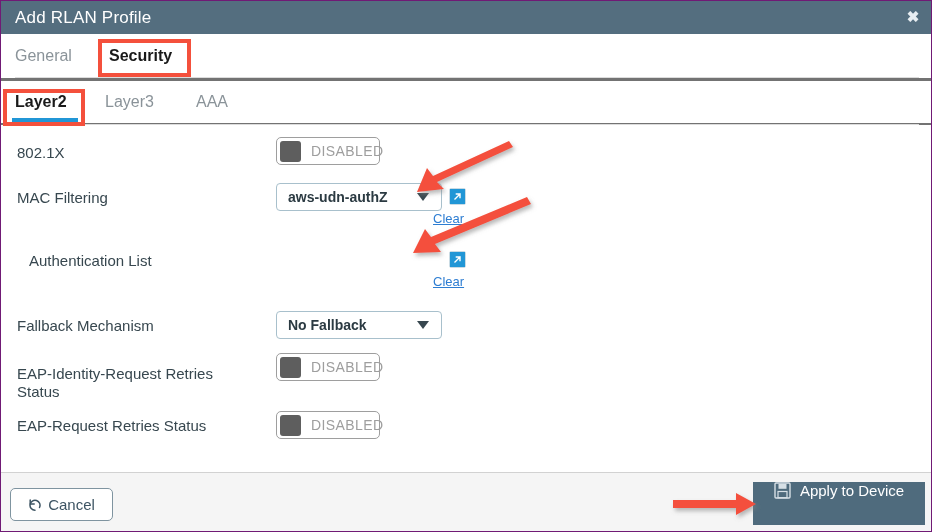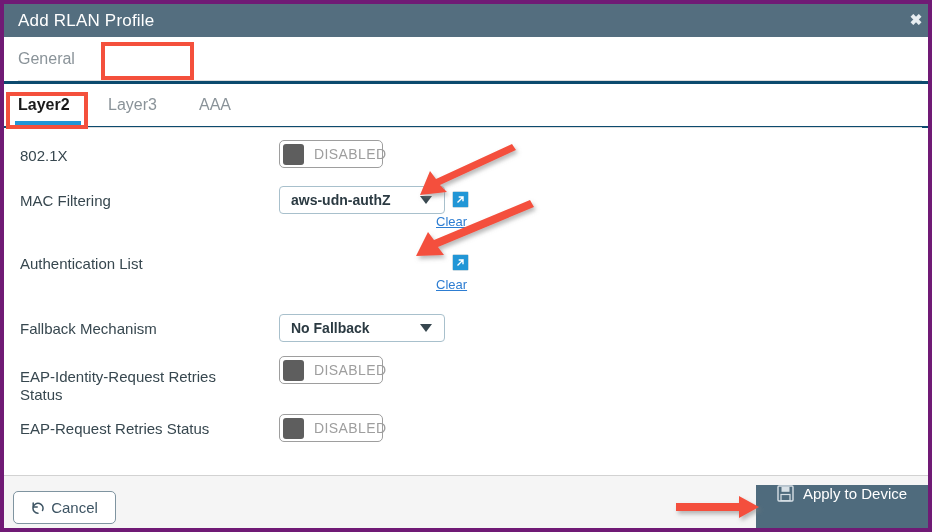--- a/index.html
+++ b/index.html
@@ -9,22 +9,22 @@
     height: 532px;
     background: #ffffff;
     font-family: "Liberation Sans", sans-serif;
     overflow: hidden;
   }
 
   #dialog {
     position: relative;
     width: 932px;
     height: 532px;
-    background: #0c4a6e;
-    border: 4px solid #701a75;
+    background: #737373;
+    border: 1px solid #701a75;
     overflow: hidden;
   }
 
   
   #titlebar {
     position: absolute;
     left: 0; top: 0;
     width: 932px;
     height: 33px;
     background: #546e7f;
@@ -281,20 +281,23 @@
 
   <div id="titlebar">
     <span id="title-text">Add RLAN Profile</span>
     <span id="close-icon">✖</span>
   </div>
 
   <div id="primary-tabs">
     <div class="ptab" id="ptab-general">
       <span>General</span>
     </div>
+    <div class="ptab" id="ptab-security">
+      <span>Security</span>
+    </div>
   </div>
   <div id="ptab-security-underline"></div>
   <div id="primary-tabs-rule"></div>
 
   <div id="secondary-tabs">
     <div class="stab" id="stab-layer2">
       <span>Layer2</span>
     </div>
     <div class="stab" id="stab-layer3">
       <span>Layer3</span>
@@ -320,21 +323,21 @@
       <span class="caret"></span>
     </div>
     <div class="ext-link" style="left:448px; top:63px;">
       <svg width="15" height="15" viewBox="0 0 15 15">
         <rect x="0" y="0" width="15" height="15" fill="#2196d6"></rect>
         <path d="M5 10 L10 5 M10 5 H6.4 M10 5 V8.6" stroke="#ffffff" stroke-width="1.4" fill="none" stroke-linecap="square"></path>
       </svg>
     </div>
     <div class="clear-link" style="left:432px; top:86px;">Clear</div>
 
-    <div class="field-label" style="top:127px;">Authentication List</div>
+    <div class="field-label" style="top:127px;margin-left:12px;">Authentication List</div>
     <div class="ext-link" style="left:448px; top:126px;">
       <svg width="15" height="15" viewBox="0 0 15 15">
         <rect x="0" y="0" width="15" height="15" fill="#2196d6"></rect>
         <path d="M5 10 L10 5 M10 5 H6.4 M10 5 V8.6" stroke="#ffffff" stroke-width="1.4" fill="none" stroke-linecap="square"></path>
       </svg>
     </div>
     <div class="clear-link" style="left:432px; top:149px;">Clear</div>
 
     <div class="field-label" style="top:192px;">Fallback Mechanism</div>
     <div class="select" style="left:275px; top:186px;">

